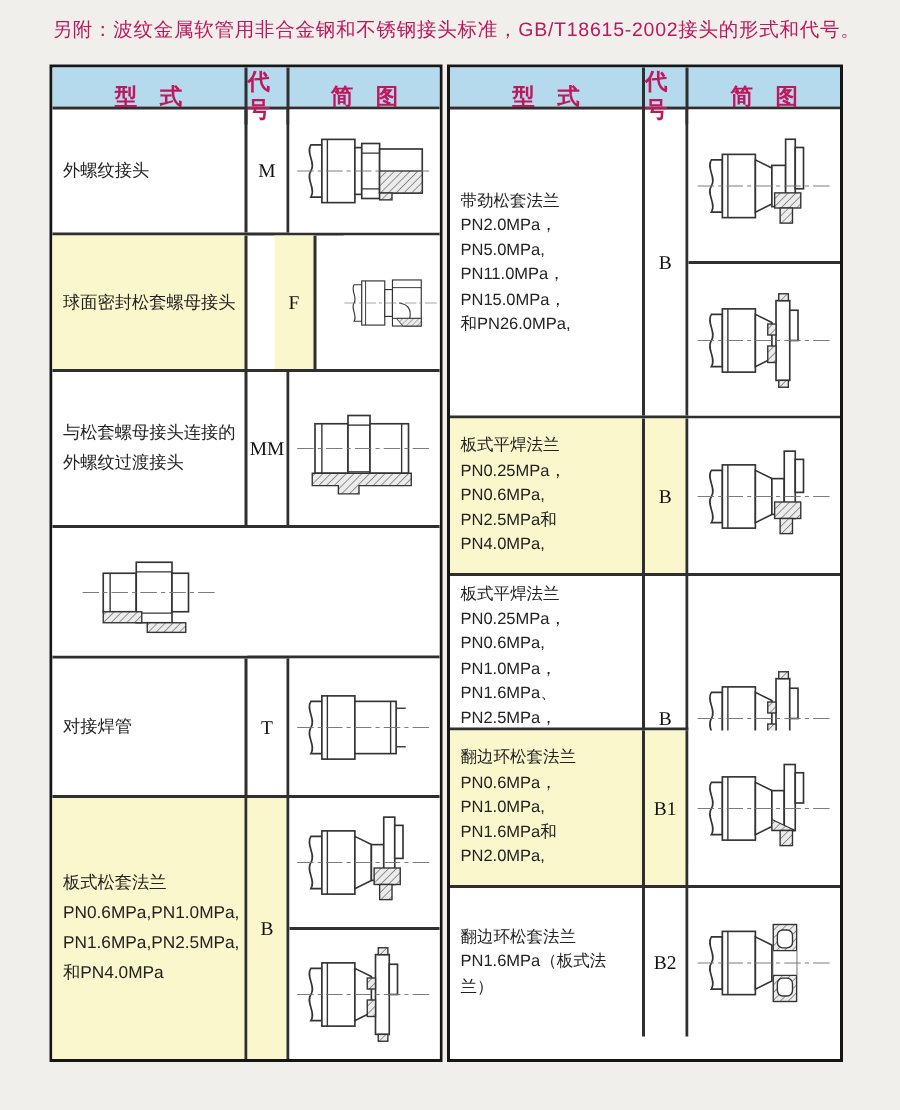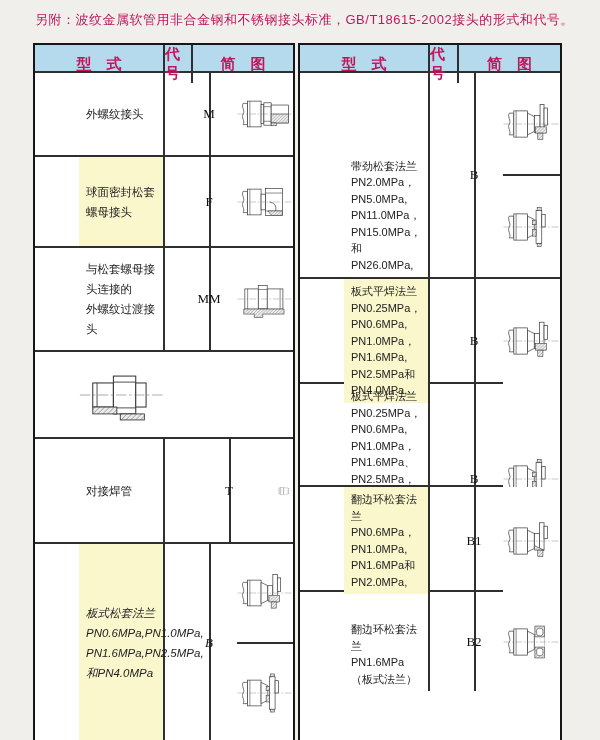--- a/index.html
+++ b/index.html
@@ -37,30 +37,30 @@
     font-size:15px;color:#be185d;
     border-right:2px solid #2f2f2f;box-sizing:border-box;font-weight:bold;
   }
   .hcell:last-child{border-right:none;}
   .trow{
     display:grid;
     border-top:2px solid #2f2f2f;
     box-sizing:border-box;
     background:#fff;
   }
-  .cell{border-right:2px solid #2f2f2f;box-sizing:border-box;min-width:0;margin-left:44px;}
+  .cell{border-right:2px solid #2f2f2f;box-sizing:border-box;min-width:0;}
   .cell.dia{border-right:none;display:flex;flex-direction:column;background:#fff;}
   .hl .type, .hl .code{background:var(--yel,#fbf7cc);}
   .cell.type{
     padding:4px 5px 4px 7px;
     display:flex;flex-direction:column;justify-content:center;
     font-size:11.5px;line-height:20px;color:#222;
     text-align:left;
   }
-  #tbl-right .cell.type{font-size:11px;line-height:16.5px;justify-content:flex-end;}
+  #tbl-right .cell.type{font-size:11px;line-height:16.5px;}
   .cell.code{
     display:flex;align-items:center;justify-content:center;
     font-family:"Liberation Serif","DejaVu Serif",serif;
     font-size:13px;color:#111;
   }
   .dhalf{
     flex:1;display:flex;align-items:center;justify-content:center;
     min-height:0;
   }
   .dhalf + .dhalf{border-top:2px solid #2f2f2f;}
@@ -100,21 +100,21 @@
                 <line x1="48" y1="23" x2="61" y2="23" stroke="#333" stroke-width="1"></line>
                 <line x1="48" y1="49" x2="61" y2="49" stroke="#333" stroke-width="1"></line>
                 <rect x="61" y="20" width="31" height="32" fill="#ffffff" stroke="#333" stroke-width="1.2"></rect>
                 <rect x="61" y="36" width="31" height="16" fill="url(#hp0)" stroke="#333" stroke-width="1"></rect>
                 <rect x="61" y="52" width="9" height="5" fill="url(#hp0)" stroke="#333" stroke-width="1"></rect>
                 <line x1="1" y1="36" x2="99" y2="36" stroke="#777" stroke-width="0.7" stroke-dasharray="12 3 3 3"></line>
               </svg>
             </div>
           </div>
         </div>
-        <div class="trow hl" style="height: 91px;">
+        <div class="trow hl" style="height: 91px; gap: 18px;">
           <div class="cell type">
             <div>球面密封松套螺母接头</div>
           </div>
           <div class="cell code">F</div>
           <div class="cell dia">
             <div class="dhalf">
               <svg viewBox="0 0 100 72" width="98" height="66">
                 <defs>
                   <pattern id="hp1" width="4" height="4" patternTransform="rotate(45)" patternUnits="userSpaceOnUse">
                     <rect width="4" height="4" fill="#ececec"></rect>
@@ -179,21 +179,21 @@
                 <line x1="40" y1="21" x2="66" y2="21" stroke="#333" stroke-width="1"></line>
                 <line x1="40" y1="51" x2="66" y2="51" stroke="#333" stroke-width="1"></line>
                 <rect x="66" y="22" width="12" height="28" fill="#ffffff" stroke="#333" stroke-width="1.2"></rect>
                 <rect x="16" y="50" width="28" height="8" fill="url(#hp3)" stroke="#333" stroke-width="1"></rect>
                 <rect x="48" y="58" width="28" height="7" fill="url(#hp3)" stroke="#333" stroke-width="1"></rect>
                 <line x1="1" y1="36" x2="99" y2="36" stroke="#777" stroke-width="0.7" stroke-dasharray="12 3 3 3"></line>
               </svg>
             </div>
           </div>
         </div>
-        <div class="trow" style="height: 105px; gap: 20px;">
+        <div class="trow" style="height: 93px;">
           <div class="cell type">
             <div>对接焊管</div>
           </div>
           <div class="cell code">T</div>
           <div class="cell dia">
             <div class="dhalf">
               <svg viewBox="0 0 100 72" width="98" height="66">
                 <defs>
                   <pattern id="hp4" width="4" height="4" patternTransform="rotate(45)" patternUnits="userSpaceOnUse">
                     <rect width="4" height="4" fill="#ececec"></rect>
@@ -205,21 +205,21 @@
                 <line x1="23" y1="13" x2="23" y2="59" stroke="#333" stroke-width="1"></line>
                 <rect x="43" y="17" width="30" height="38" fill="#ffffff" stroke="#333" stroke-width="1.2"></rect>
                 <line x1="69" y1="17" x2="69" y2="55" stroke="#333" stroke-width="1"></line>
                 <line x1="73" y1="22" x2="80" y2="22" stroke="#333" stroke-width="1"></line>
                 <line x1="73" y1="50" x2="80" y2="50" stroke="#333" stroke-width="1"></line>
                 <line x1="1" y1="36" x2="99" y2="36" stroke="#777" stroke-width="0.7" stroke-dasharray="12 3 3 3"></line>
               </svg>
             </div>
           </div>
         </div>
-        <div class="trow hl" style="height: 200px; font-style: italic;">
+        <div class="trow hl" style="height: 176px;">
           <div class="cell type">
             <div>板式松套法兰</div>
             <div>PN0.6MPa,PN1.0MPa,</div>
             <div>PN1.6MPa,PN2.5MPa,</div>
             <div>和PN4.0MPa</div>
           </div>
           <div class="cell code">B</div>
           <div class="cell dia">
             <div class="dhalf">
               <svg viewBox="0 0 100 72" width="98" height="66">
@@ -320,21 +320,20 @@
                 <rect x="52" y="40" width="6" height="12" fill="url(#hp8)" stroke="#333" stroke-width="1"></rect>
                 <line x1="1" y1="36" x2="99" y2="36" stroke="#777" stroke-width="0.7" stroke-dasharray="12 3 3 3"></line>
               </svg>
             </div>
           </div>
         </div>
         <div class="trow hl" style="height: 105px;">
           <div class="cell type">
             <div>板式平焊法兰</div>
             <div>PN0.25MPa，PN0.6MPa,</div>
-            <div>PN1.0MPa，PN1.6MPa,</div>
             <div>PN2.5MPa和PN4.0MPa,</div>
           </div>
           <div class="cell code">B</div>
           <div class="cell dia">
             <div class="dhalf">
               <svg viewBox="0 0 100 72" width="98" height="66">
                 <defs>
                   <pattern id="hp9" width="4" height="4" patternTransform="rotate(45)" patternUnits="userSpaceOnUse">
                     <rect width="4" height="4" fill="#ececec"></rect>
                     <line x1="0" y1="0" x2="0" y2="4" stroke="#666" stroke-width="1"></line>

